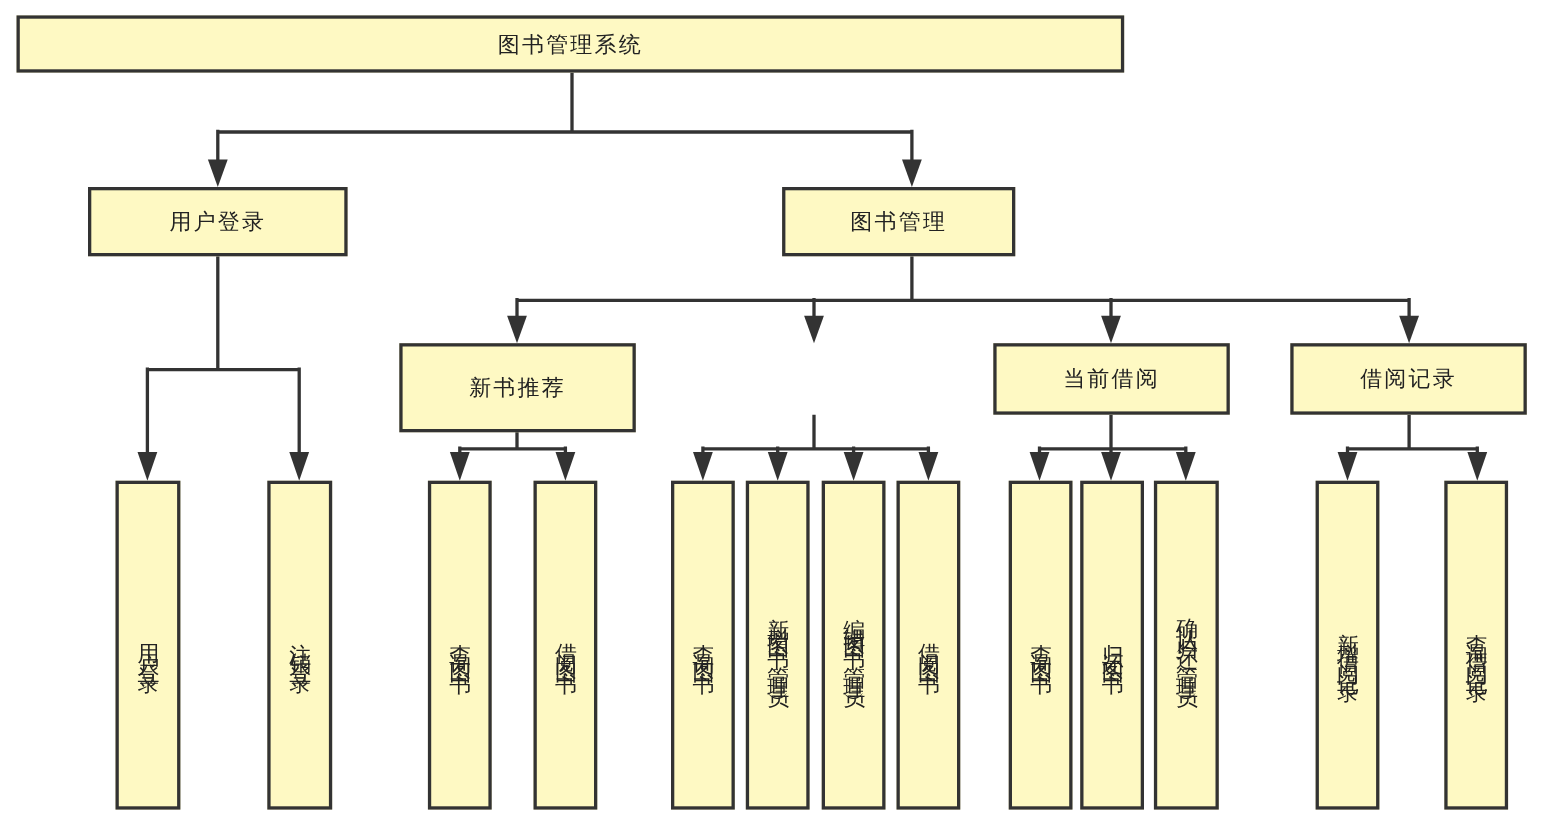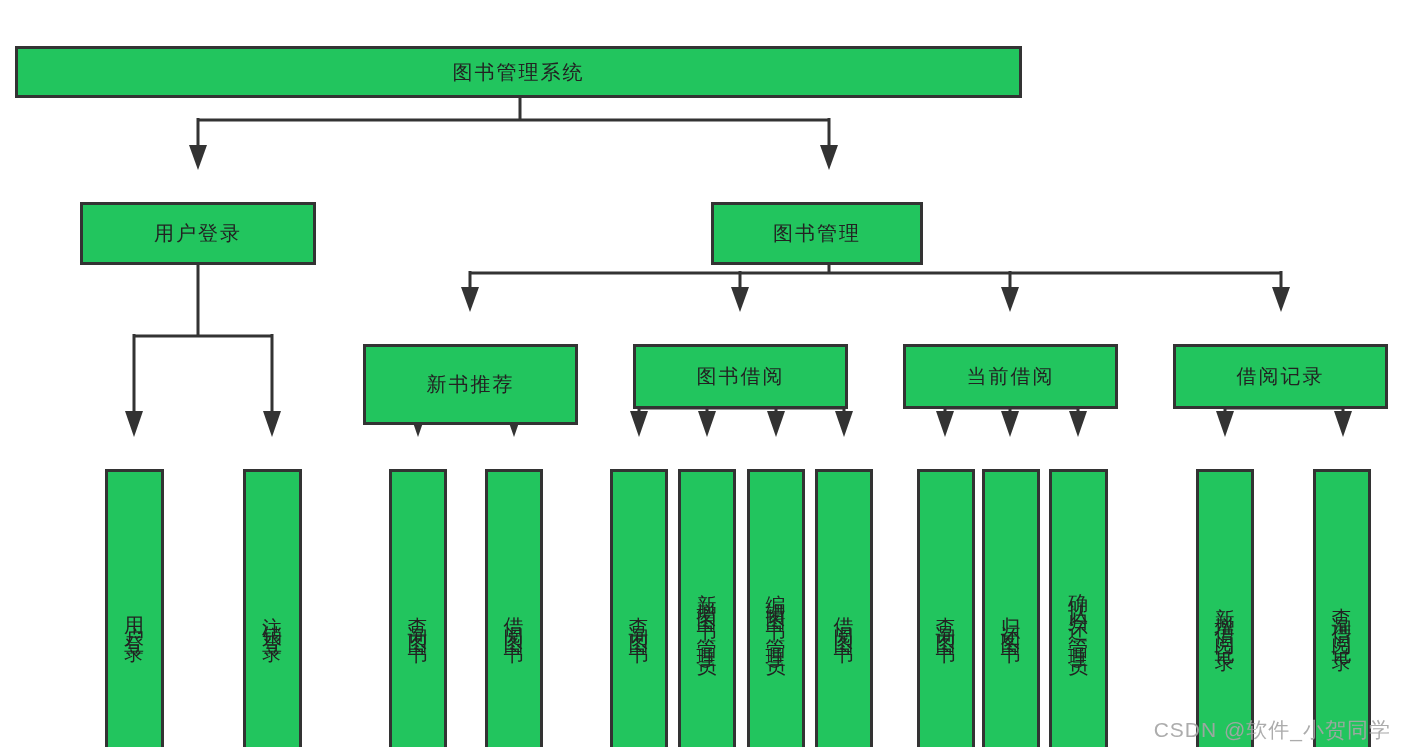--- a/index.html
+++ b/index.html
@@ -17,28 +17,27 @@
     overflow: hidden;
   }
   svg.connectors {
     position: absolute;
     left: 0;
     top: 0;
     z-index: 0;
   }
   .box {
     position: absolute;
-    background: #22c55e;
+    background: #fef9c3;
     border: 3px solid #333333;
     box-sizing: border-box;
     display: flex;
     align-items: center;
     justify-content: center;
     z-index: 1;
-    margin-top: 32px;
   }
   .box .lbl {
     font-size: 20px;
     color: #222222;
     letter-spacing: 2px;
     white-space: nowrap;
   }
   .vbox .lbl {
     writing-mode: vertical-rl;
     text-orientation: upright;
@@ -118,23 +117,20 @@
   <div class="box" style="left:80px; top:170px; width:236px; height:63px">
     <span class="lbl">用户登录</span>
   </div>
   <div class="box" style="left:711px; top:170px; width:212px; height:63px">
     <span class="lbl">图书管理</span>
   </div>
 
   <div class="box" style="left:363px; top:312px; width:215px; height:81px">
     <span class="lbl">新书推荐</span>
   </div>
-  <div class="box" style="left:633px; top:312px; width:215px; height:65px">
-    <span class="lbl">图书借阅</span>
-  </div>
   <div class="box" style="left:903px; top:312px; width:215px; height:65px">
     <span class="lbl">当前借阅</span>
   </div>
   <div class="box" style="left:1173px; top:312px; width:215px; height:65px">
     <span class="lbl">借阅记录</span>
   </div>
 
   <div class="box vbox" style="left:105px; top:437px; width:59px; height:299px">
     <span class="lbl">用户登录</span>
   </div>
@@ -172,15 +168,14 @@
     <span class="lbl">确认归还（管理员）</span>
   </div>
 
   <div class="box vbox" style="left:1196px; top:437px; width:58px; height:299px">
     <span class="lbl">新增借阅记录</span>
   </div>
   <div class="box vbox" style="left:1313px; top:437px; width:58px; height:299px">
     <span class="lbl">查询借阅记录</span>
   </div>
 
-  <div class="watermark">CSDN @软件_小贺同学</div>
 
 </div>
 
 </body></html>

